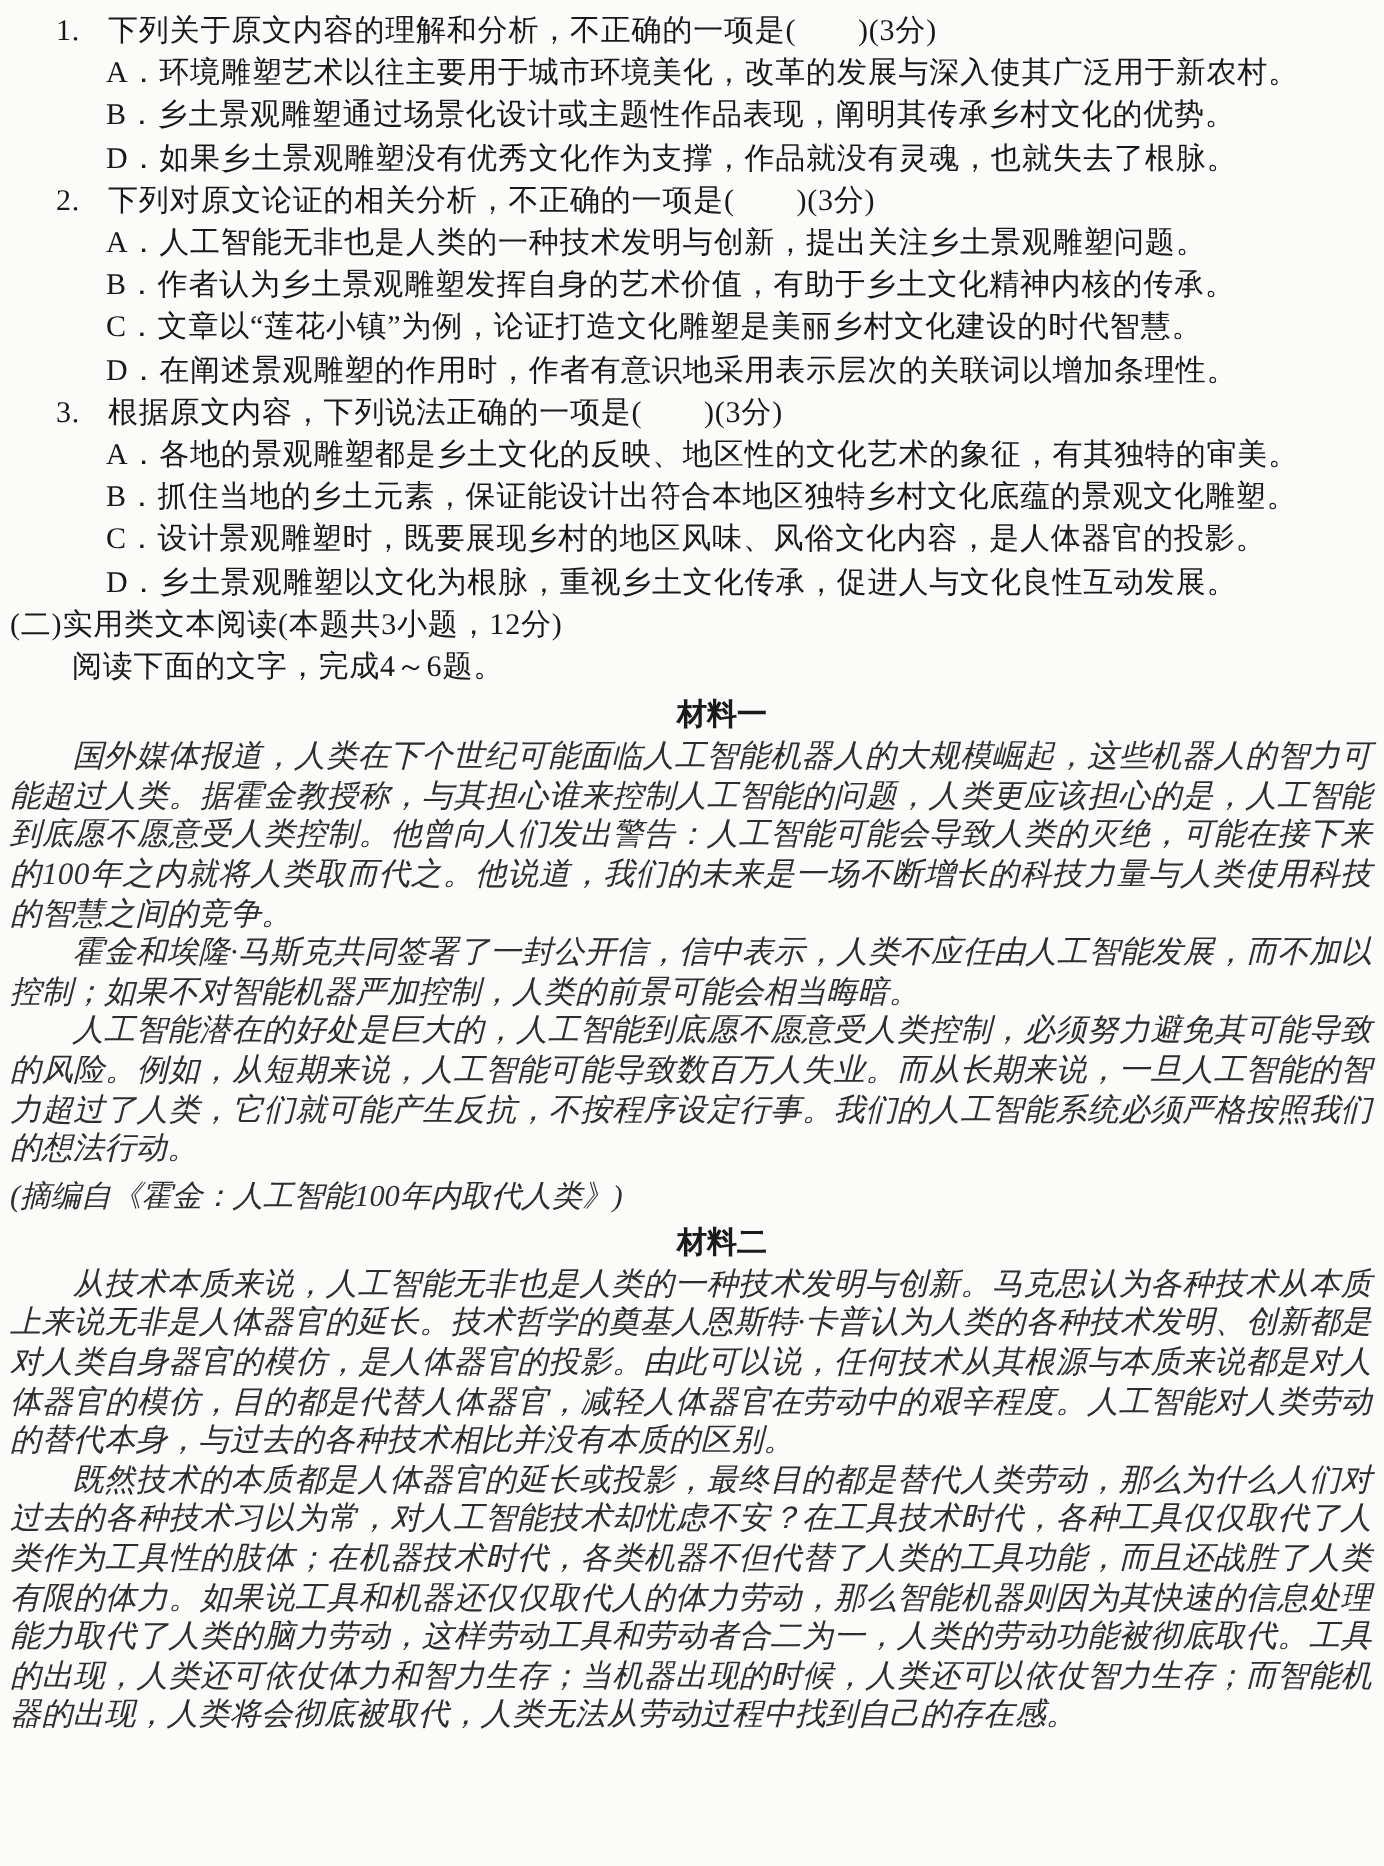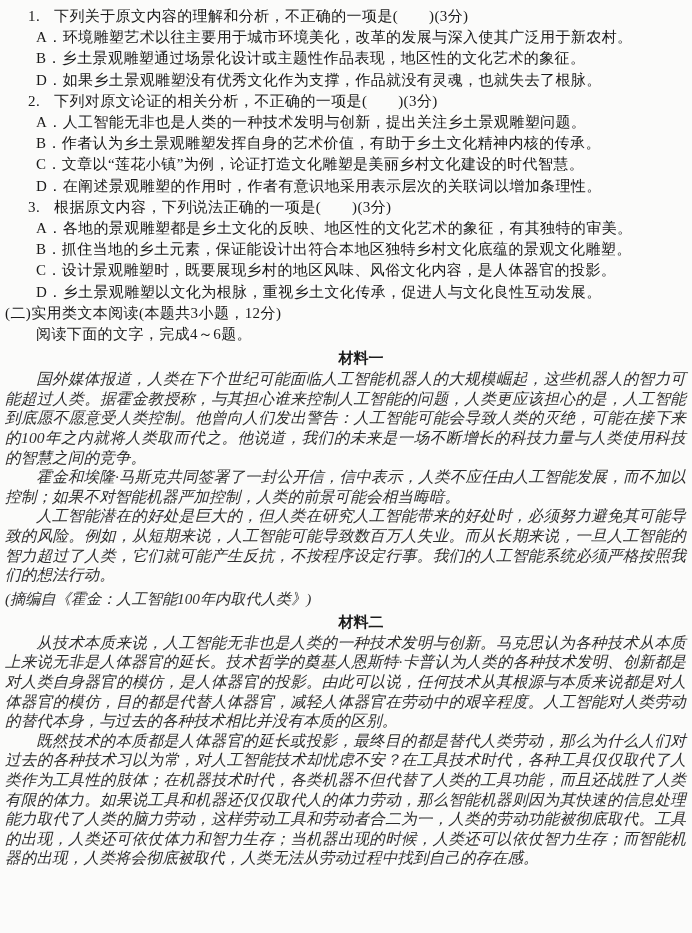--- a/index.html
+++ b/index.html
@@ -17,21 +17,21 @@
   
   .questions {
     margin-left: 23px;
     font-size: 15px;
     line-height: 21.2px;
     letter-spacing: 0.4px;
     color: #191919;
   }
   .q-stem { white-space: nowrap; }
   .q-num { display: inline-block; width: 26px; }
-  .q-option { padding-left: 8px; white-space: nowrap; }
+  .q-option { padding-left: 8px; white-space: nowrap; margin-left: 17px; }
   .section-heading {
     font-size: 15px;
     line-height: 21.2px;
     letter-spacing: 0.4px;
     color: #191919;
   }
   .instruction {
     margin-left: 31px;
     font-size: 15px;
     line-height: 21.2px;
@@ -74,21 +74,21 @@
 
 <div class="page">
 
   <section class="questions">
 
     <div>
       <div class="q-stem">
         <span class="q-num">1.</span><span>下列关于原文内容的理解和分析，不正确的一项是(　　)(3分)</span>
       </div>
       <div class="q-option">A．环境雕塑艺术以往主要用于城市环境美化，改革的发展与深入使其广泛用于新农村。</div>
-      <div class="q-option">B．乡土景观雕塑通过场景化设计或主题性作品表现，地区性的文化艺术的象征。</div>
+      <div class="q-option">B．乡土景观雕塑通过场景化设计或主题性作品表现，阐明其传承乡村文化的优势。</div>
       <div class="q-option">D．如果乡土景观雕塑没有优秀文化作为支撑，作品就没有灵魂，也就失去了根脉。</div>
     </div>
 
     <div>
       <div class="q-stem">
         <span class="q-num">2.</span><span>下列对原文论证的相关分析，不正确的一项是(　　)(3分)</span>
       </div>
       <div class="q-option">A．人工智能无非也是人类的一种技术发明与创新，提出关注乡土景观雕塑问题。</div>
       <div class="q-option">B．作者认为乡土景观雕塑发挥自身的艺术价值，有助于乡土文化精神内核的传承。</div>
       <div class="q-option">C．文章以“莲花小镇”为例，论证打造文化雕塑是美丽乡村文化建设的时代智慧。</div>
@@ -107,21 +107,21 @@
 
   </section>
 
   <div class="section-heading">(二)实用类文本阅读(本题共3小题，12分)</div>
   <div class="instruction">阅读下面的文字，完成4～6题。</div>
 
   <section class="material">
     <div class="material-title">材料一</div>
     <p>国外媒体报道，人类在下个世纪可能面临人工智能机器人的大规模崛起，这些机器人的智力可能超过人类。据霍金教授称，与其担心谁来控制人工智能的问题，人类更应该担心的是，人工智能到底愿不愿意受人类控制。他曾向人们发出警告：人工智能可能会导致人类的灭绝，可能在接下来的100年之内就将人类取而代之。他说道，我们的未来是一场不断增长的科技力量与人类使用科技的智慧之间的竞争。</p>
     <p>霍金和埃隆·马斯克共同签署了一封公开信，信中表示，人类不应任由人工智能发展，而不加以控制；如果不对智能机器严加控制，人类的前景可能会相当晦暗。</p>
-    <p>人工智能潜在的好处是巨大的，但人类在研究人工智能带来的好处时，必须努力避免其可能导致的风险。例如，从短期来说，人工智能可能导致数百万人失业。而从长期来说，一旦人工智能的智力超过了人类，它们就可能产生反抗，不按程序设定行事。我们的人工智能系统必须严格按照我们的想法行动。</p>
+    <p>人工智能潜在的好处是巨大的，人工智能到底愿不愿意受人类控制，必须努力避免其可能导致的风险。例如，从短期来说，人工智能可能导致数百万人失业。而从长期来说，一旦人工智能的智力超过了人类，它们就可能产生反抗，不按程序设定行事。我们的人工智能系统必须严格按照我们的想法行动。</p>
     <div class="attribution">(摘编自《霍金：人工智能100年内取代人类》)</div>
   </section>
 
   <section class="material">
     <div class="material-title">材料二</div>
     <p>从技术本质来说，人工智能无非也是人类的一种技术发明与创新。马克思认为各种技术从本质上来说无非是人体器官的延长。技术哲学的奠基人恩斯特·卡普认为人类的各种技术发明、创新都是对人类自身器官的模仿，是人体器官的投影。由此可以说，任何技术从其根源与本质来说都是对人体器官的模仿，目的都是代替人体器官，减轻人体器官在劳动中的艰辛程度。人工智能对人类劳动的替代本身，与过去的各种技术相比并没有本质的区别。</p>
     <p>既然技术的本质都是人体器官的延长或投影，最终目的都是替代人类劳动，那么为什么人们对过去的各种技术习以为常，对人工智能技术却忧虑不安？在工具技术时代，各种工具仅仅取代了人类作为工具性的肢体；在机器技术时代，各类机器不但代替了人类的工具功能，而且还战胜了人类有限的体力。如果说工具和机器还仅仅取代人的体力劳动，那么智能机器则因为其快速的信息处理能力取代了人类的脑力劳动，这样劳动工具和劳动者合二为一，人类的劳动功能被彻底取代。工具的出现，人类还可依仗体力和智力生存；当机器出现的时候，人类还可以依仗智力生存；而智能机器的出现，人类将会彻底被取代，人类无法从劳动过程中找到自己的存在感。</p>
   </section>
 
 </div>

